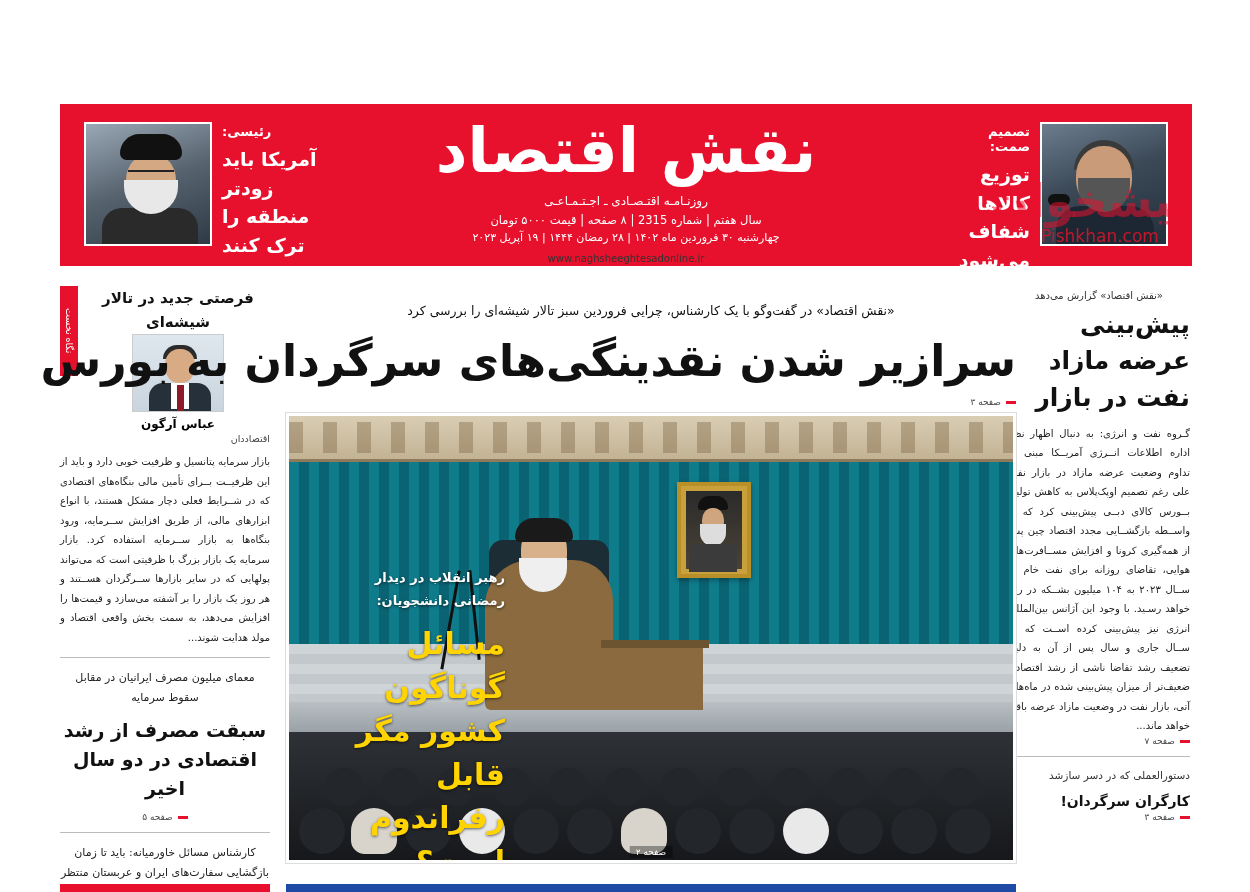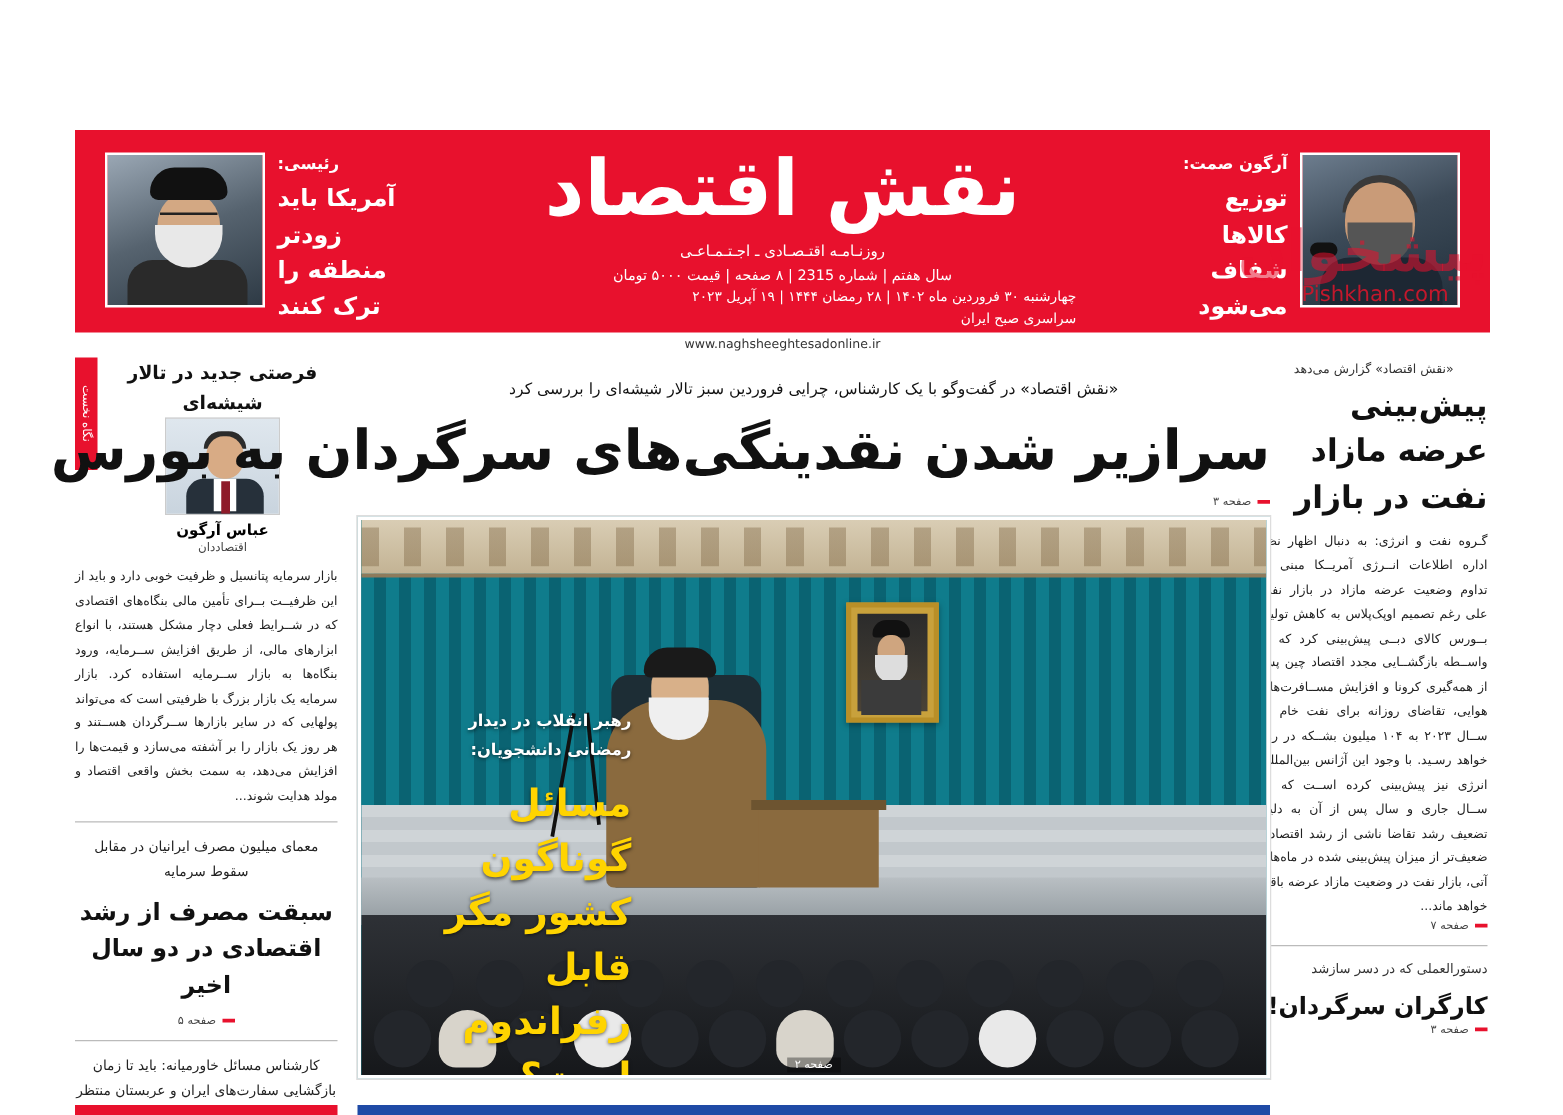--- a/index.html
+++ b/index.html
@@ -47,21 +47,20 @@
   }
   .paper-sub2 {
     font-size: 11.5px;
     margin-top: 5px;
     direction: rtl;
   }
   .paper-sub3 {
     font-size: 11px;
     margin-top: 4px;
     direction: rtl;
-    text-align: right;
   }
   .masthead-url {
     position: absolute;
     left: 50%; bottom: -20px;
     transform: translateX(-50%);
     font-size: 10px;
     color: #333;
     direction: ltr;
     white-space: nowrap;
   }
@@ -219,21 +218,21 @@
     color: #333;
     line-height: 1.7;
   }
   .headline-xl {
     font-size: 25px;
     font-weight: bold;
     color: #111;
     line-height: 1.45;
   }
   .headline-lg {
-    font-size: 19px;
+    font-size: 14px;
     font-weight: bold;
     color: #111;
     line-height: 1.5;
   }
   .body-just {
     font-size: 10px;
     line-height: 1.95;
     color: #222;
     text-align: justify;
     margin-top: 8px;
@@ -282,21 +281,20 @@
   .lc-avatar .body { position:absolute; left:16px; top:48px; width:62px; height:32px; border-radius:14px 14px 0 0; background:#26303a; }
   .lc-avatar .shirt { position:absolute; left:38px; top:48px; width:18px; height:26px; background:#fff; }
   .lc-avatar .tie { position:absolute; left:44px; top:50px; width:7px; height:26px; background:#8e1b2a; }
   .lc-name {
     text-align: center;
     font-size: 12px;
     font-weight: bold;
     margin-top: 5px;
   }
   .lc-role {
-    text-align: center;
     font-size: 9.5px;
     color: #444;
     margin-top: 2px;
   }
 
   .lc-kicker {
     font-size: 11px;
     line-height: 1.8;
     color: #222;
     text-align: center;
@@ -568,31 +566,30 @@
   <div class="masthead">
 
     <div class="mh-left-photo">
       <div class="body"></div>
       <div class="hair"></div>
       <div class="face"></div>
       <div class="beard"></div>
       <div class="mic"></div>
     </div>
     <div class="mh-left-text">
-      <div class="mh-kicker">آرگون صمت:</div>
+      <div class="mh-kicker">تصمیم صمت:</div>
       <div class="mh-head">توزیع کالاها شفاف می‌شود</div>
       <div class="mh-page">صفحه ۳</div>
     </div>
 
     <div class="masthead-center">
       <div class="paper-title">نقش اقتصاد</div>
       <div class="paper-sub1">روزنـامـه اقتـصـادی ـ اجـتـمـاعـی</div>
       <div class="paper-sub2">سال هفتم | شماره 2315 | ۸ صفحه | قیمت ۵۰۰۰ تومان</div>
       <div class="paper-sub3">چهارشنبه ۳۰ فروردین ماه ۱۴۰۲ | ۲۸ رمضان ۱۴۴۴ | ۱۹ آپریل ۲۰۲۳</div>
-      <div class="paper-sub3">سراسری صبح ایران</div>
       <div class="masthead-url">www.naghsheeghtesadonline.ir</div>
     </div>
 
     <div class="mh-right-photo">
       <div class="body"></div>
       <div class="face"></div>
       <div class="turban"></div>
       <div class="beard"></div>
       <div class="glasses"></div>
     </div>

